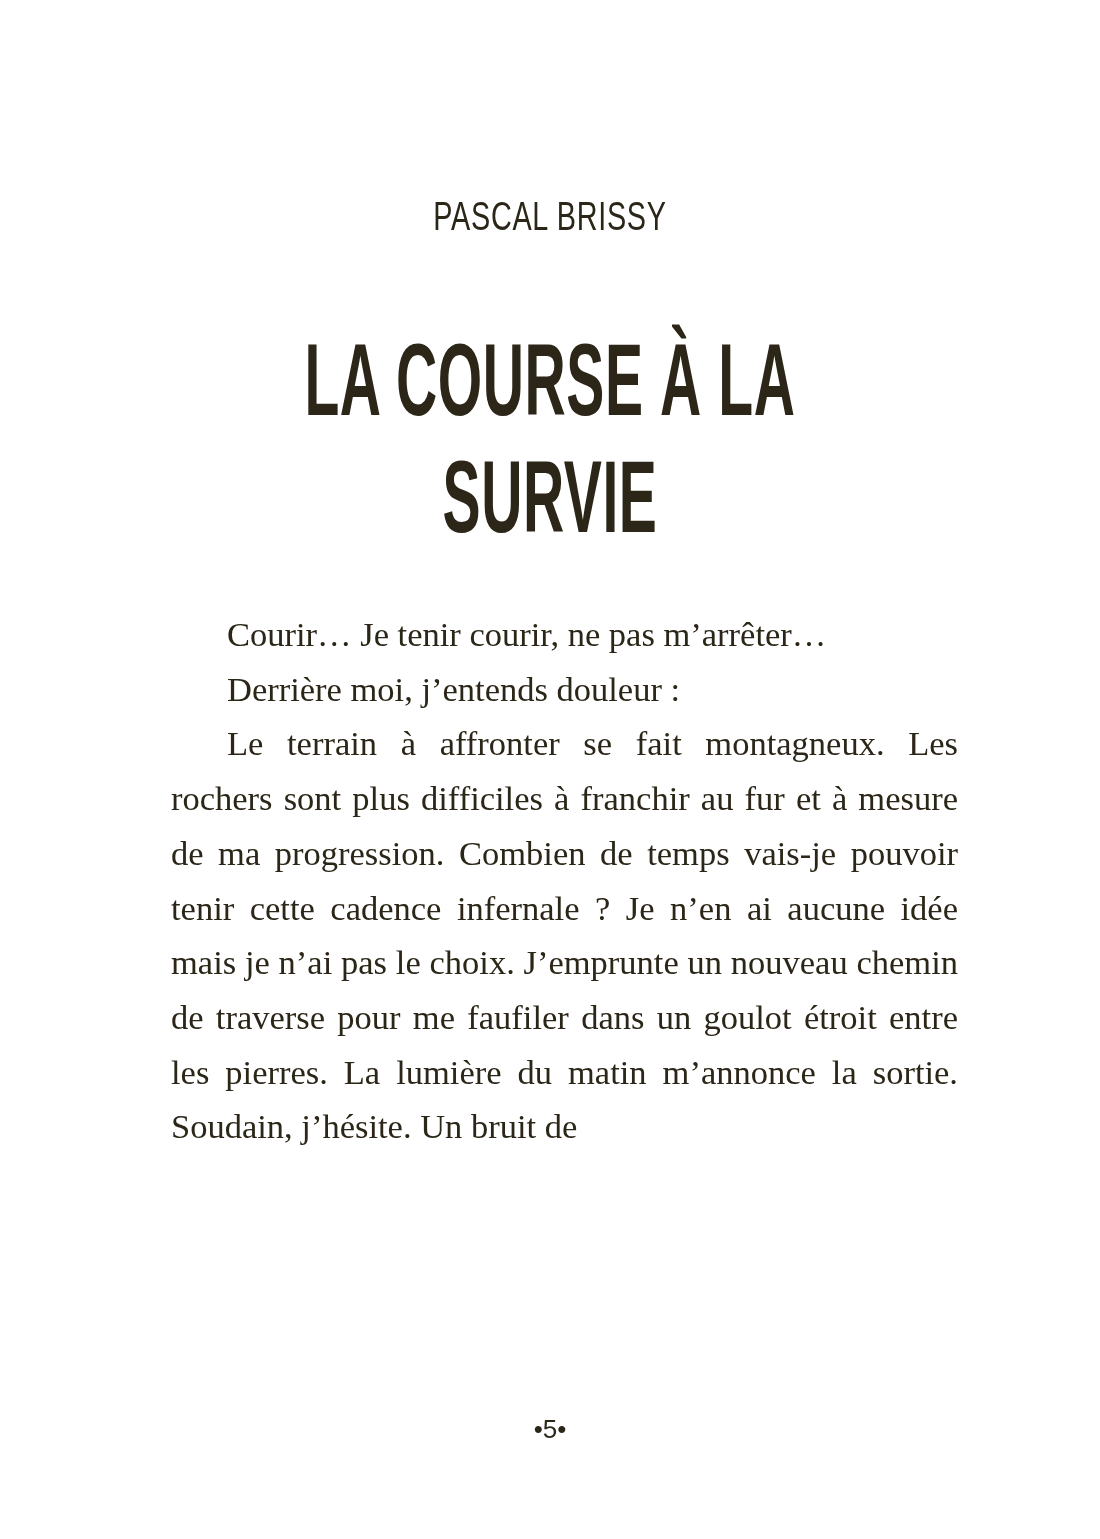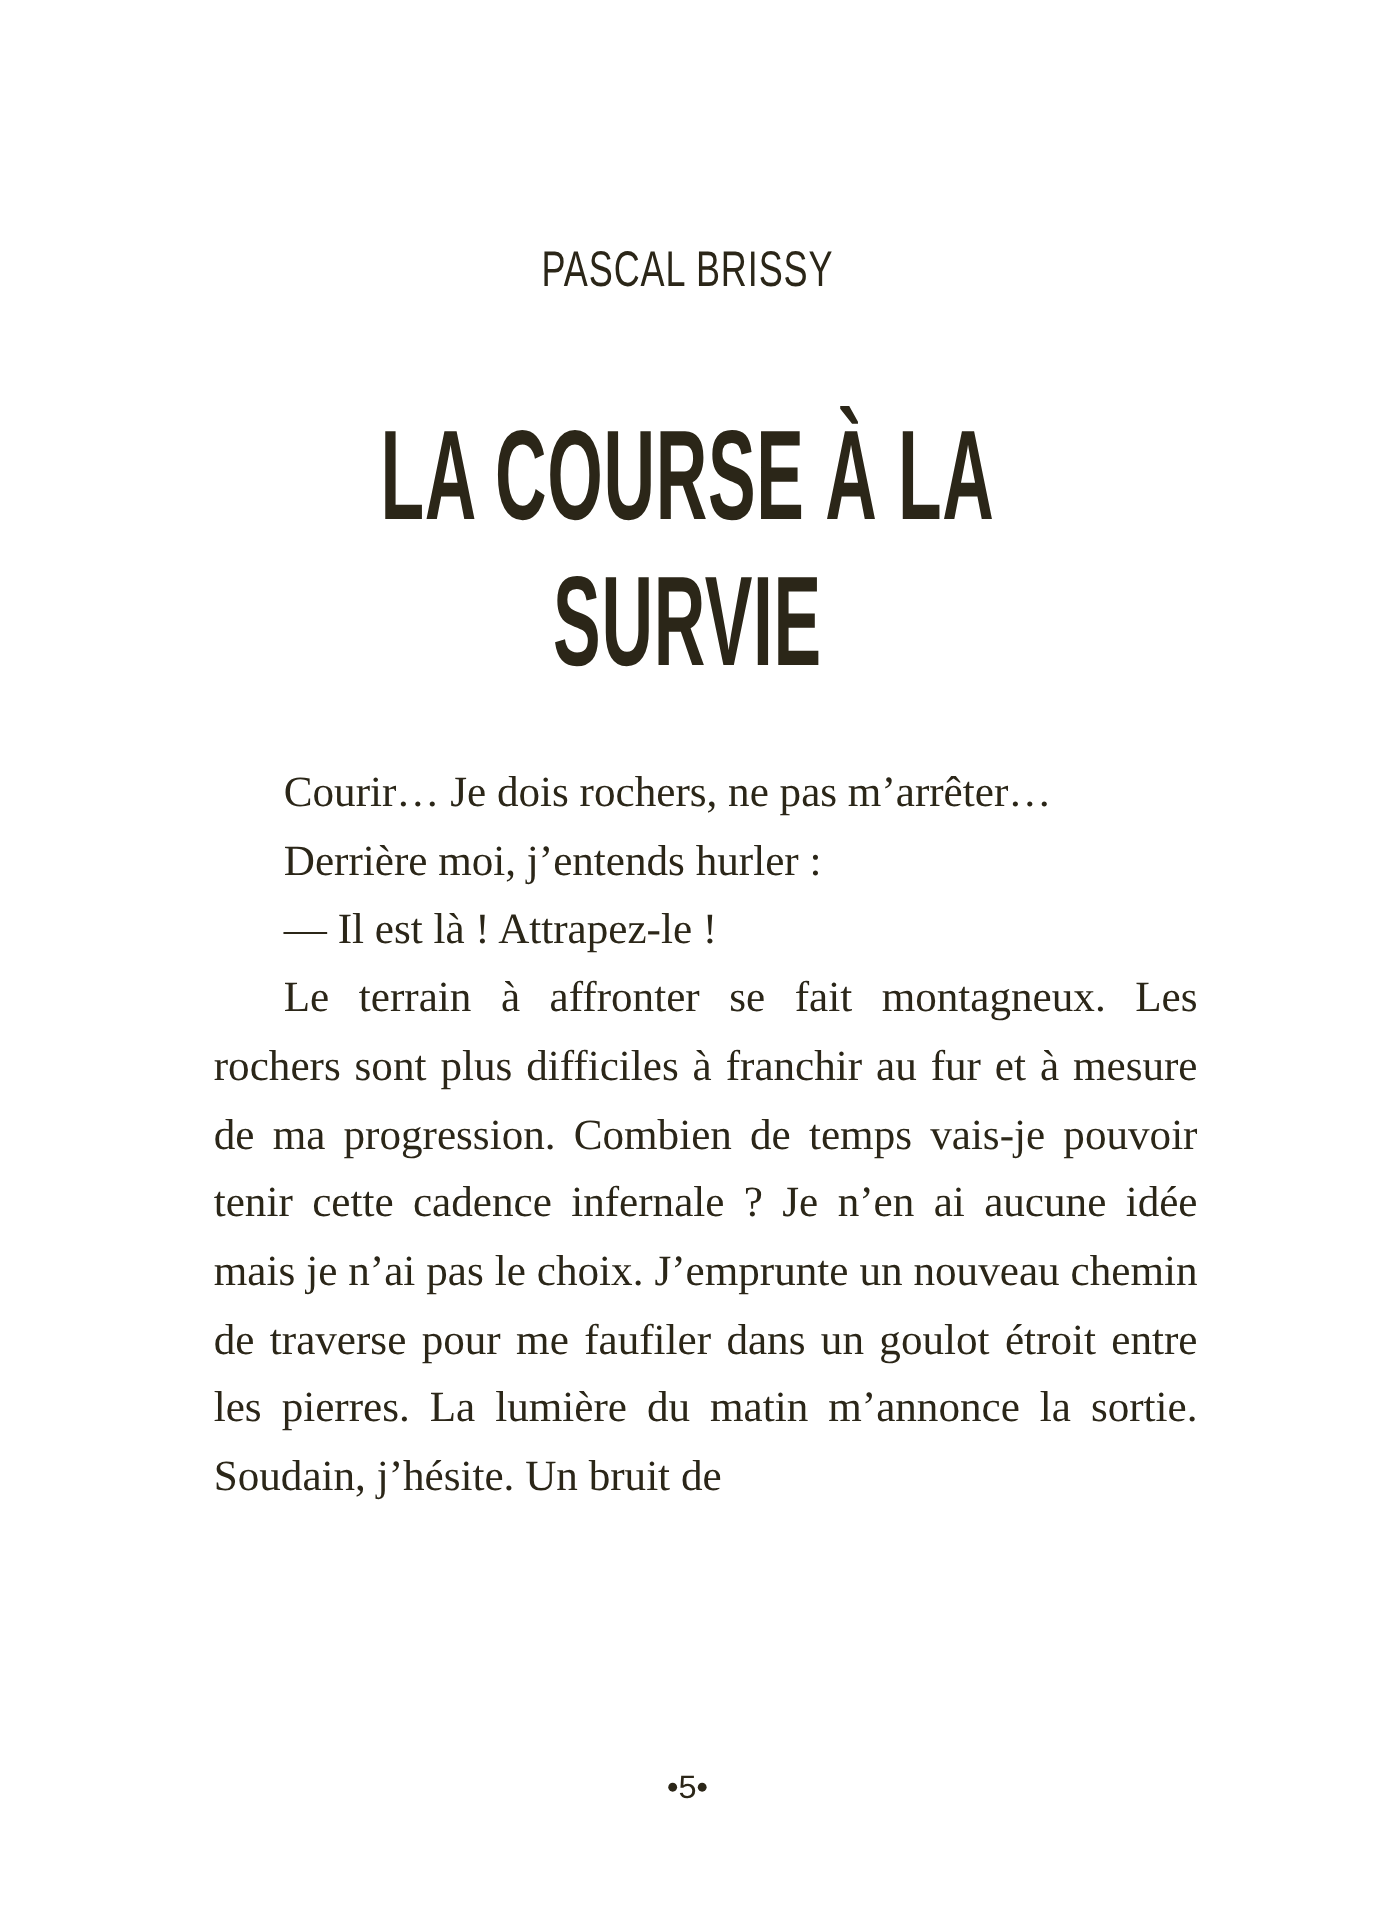--- a/index.html
+++ b/index.html
@@ -53,20 +53,19 @@
     }
   </style>
 </head>
 <body>
 
 <div>
   <div class="author">PASCAL BRISSY</div>
   <div class="title">LA COURSE À LA SURVIE</div>
 
   <div class="body-text">
-    <p class="para">Courir… Je dois rochers, ne pas m’arrêter…</p>
-    <p class="para">Derrière moi, j’entends hurler :</p>
-    <p class="para">— Il est là ! Attrapez-le !</p>
+    <p class="para">Courir… Je tenir courir, ne pas m’arrêter…</p>
+    <p class="para">Derrière moi, j’entends douleur :</p>
     <p class="para justify">Le terrain à affronter se fait montagneux. Les rochers sont plus difficiles à franchir au fur et à mesure de ma progression. Combien de temps vais-je pouvoir tenir cette cadence infernale ? Je n’en ai aucune idée mais je n’ai pas le choix. J’emprunte un nouveau chemin de traverse pour me faufiler dans un goulot étroit entre les pierres. La lumière du matin m’annonce la sortie. Soudain, j’hésite. Un bruit de</p>
   </div>
 
   <div class="folio">•5•</div>
 </div>
 
 </body></html>

